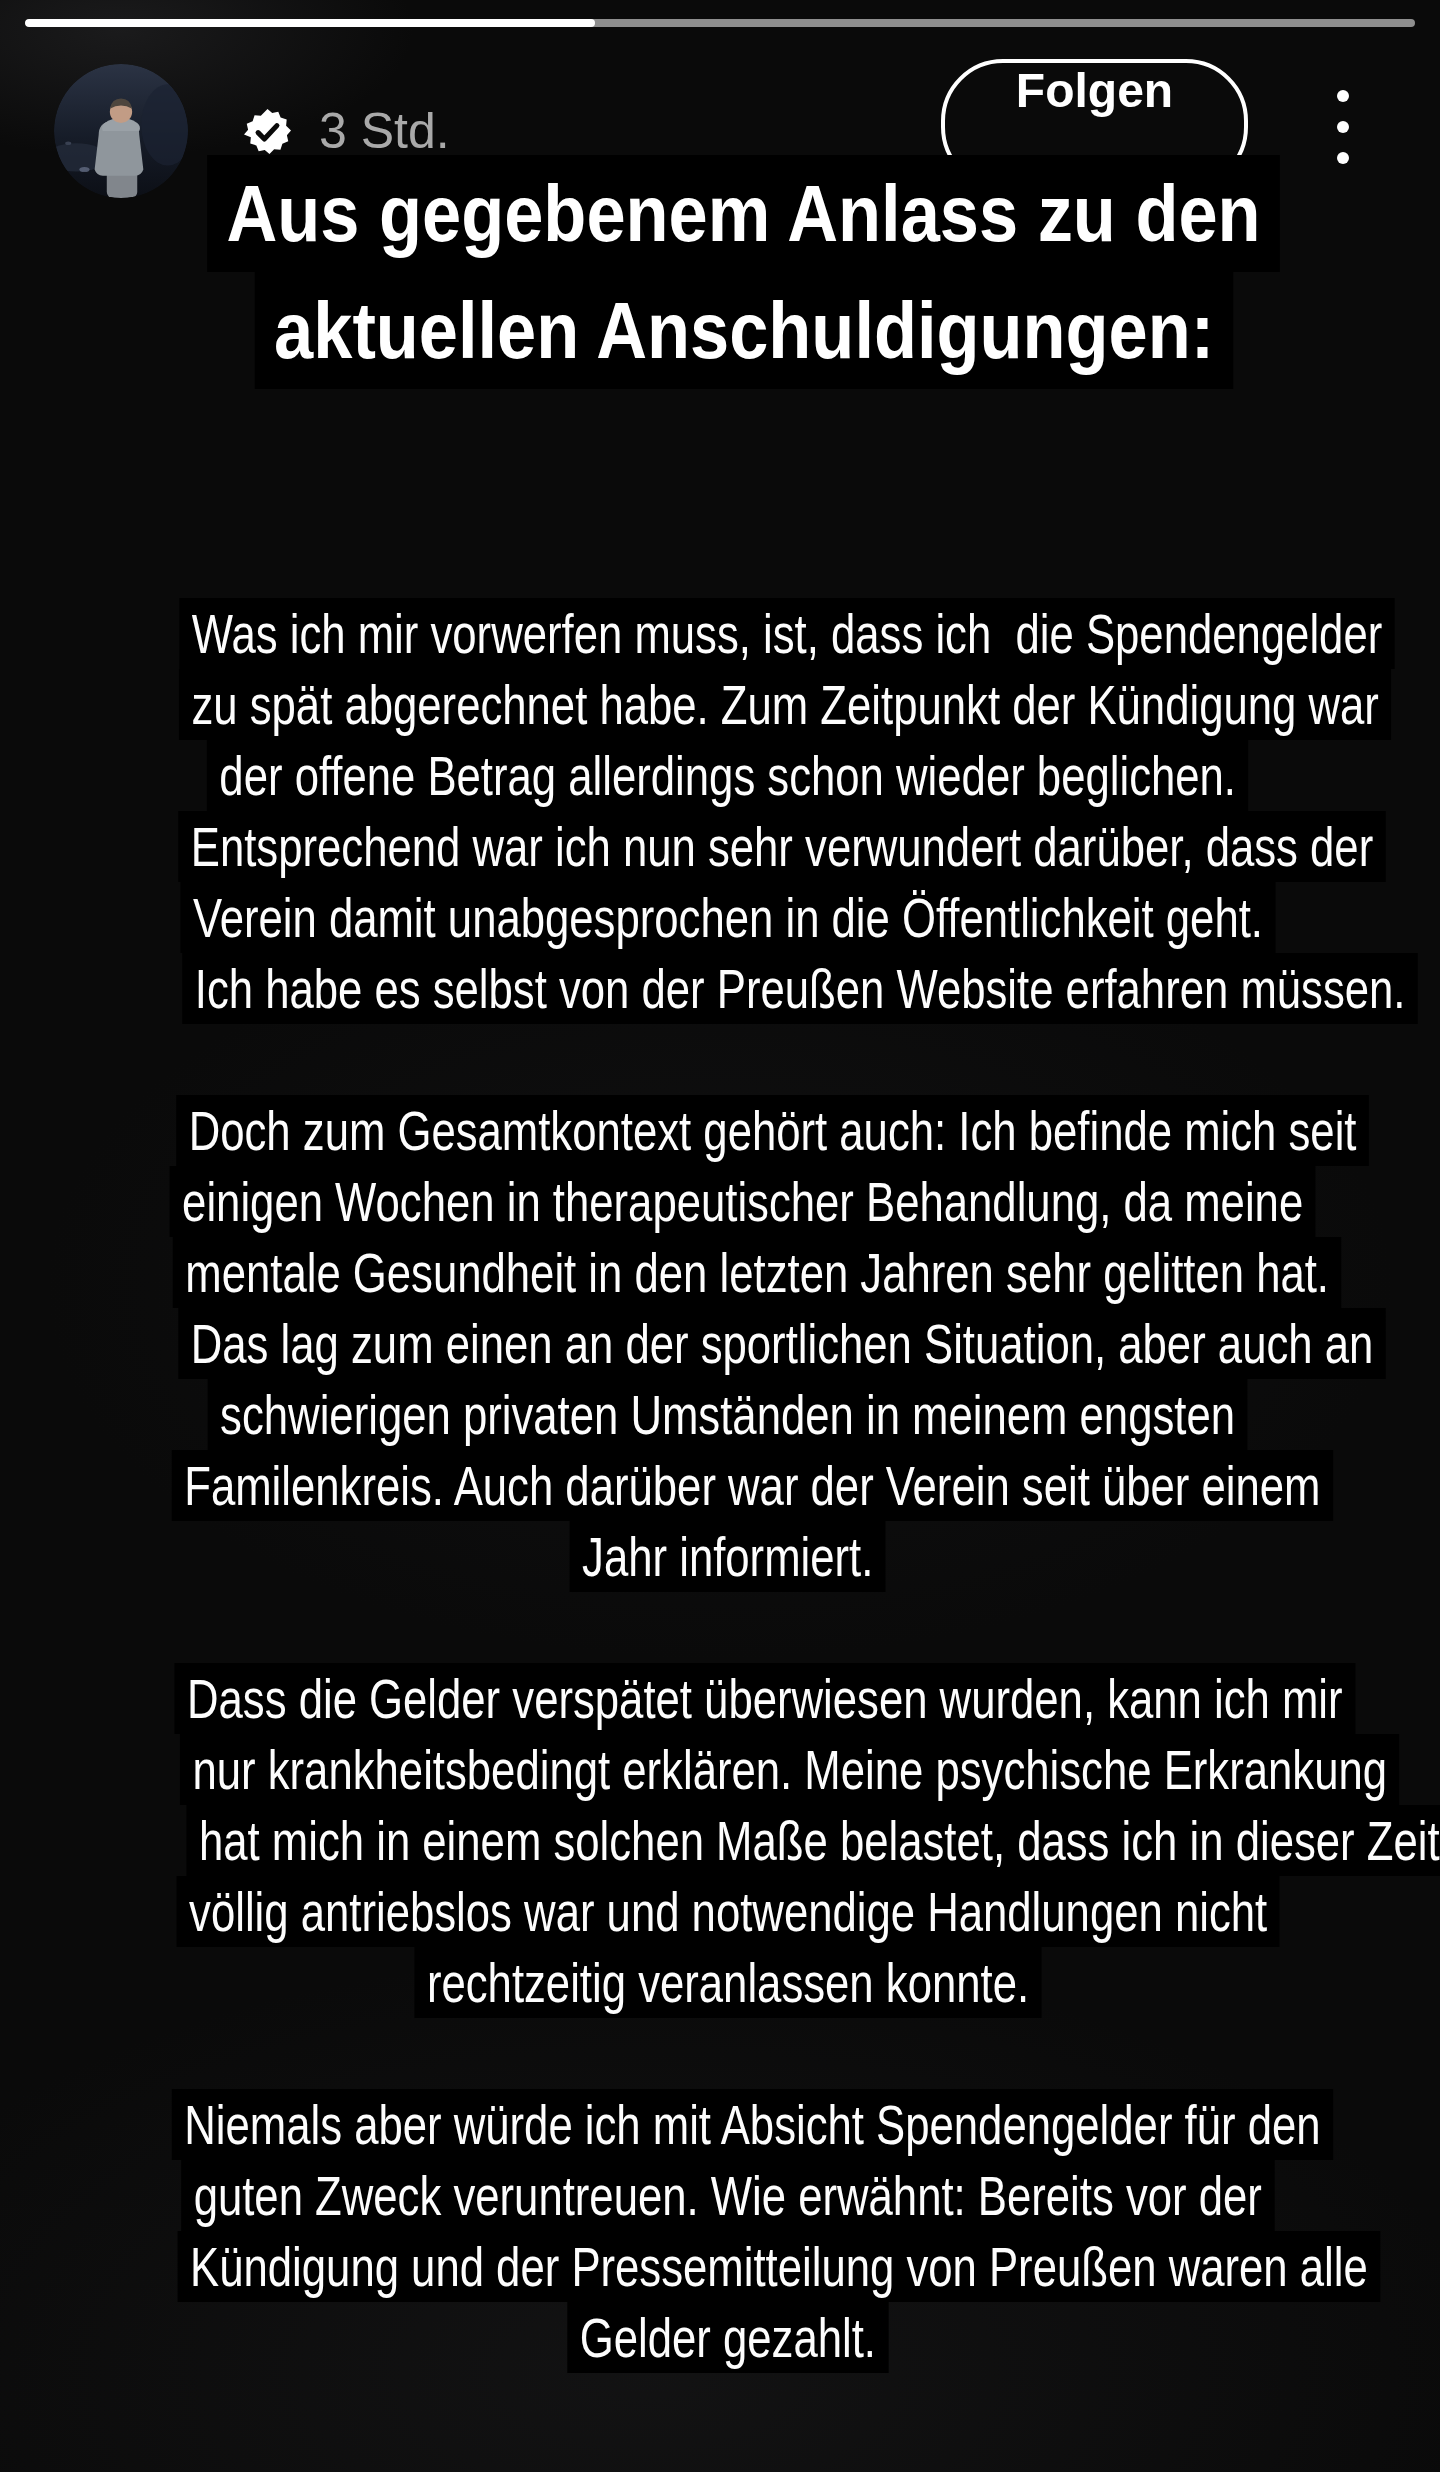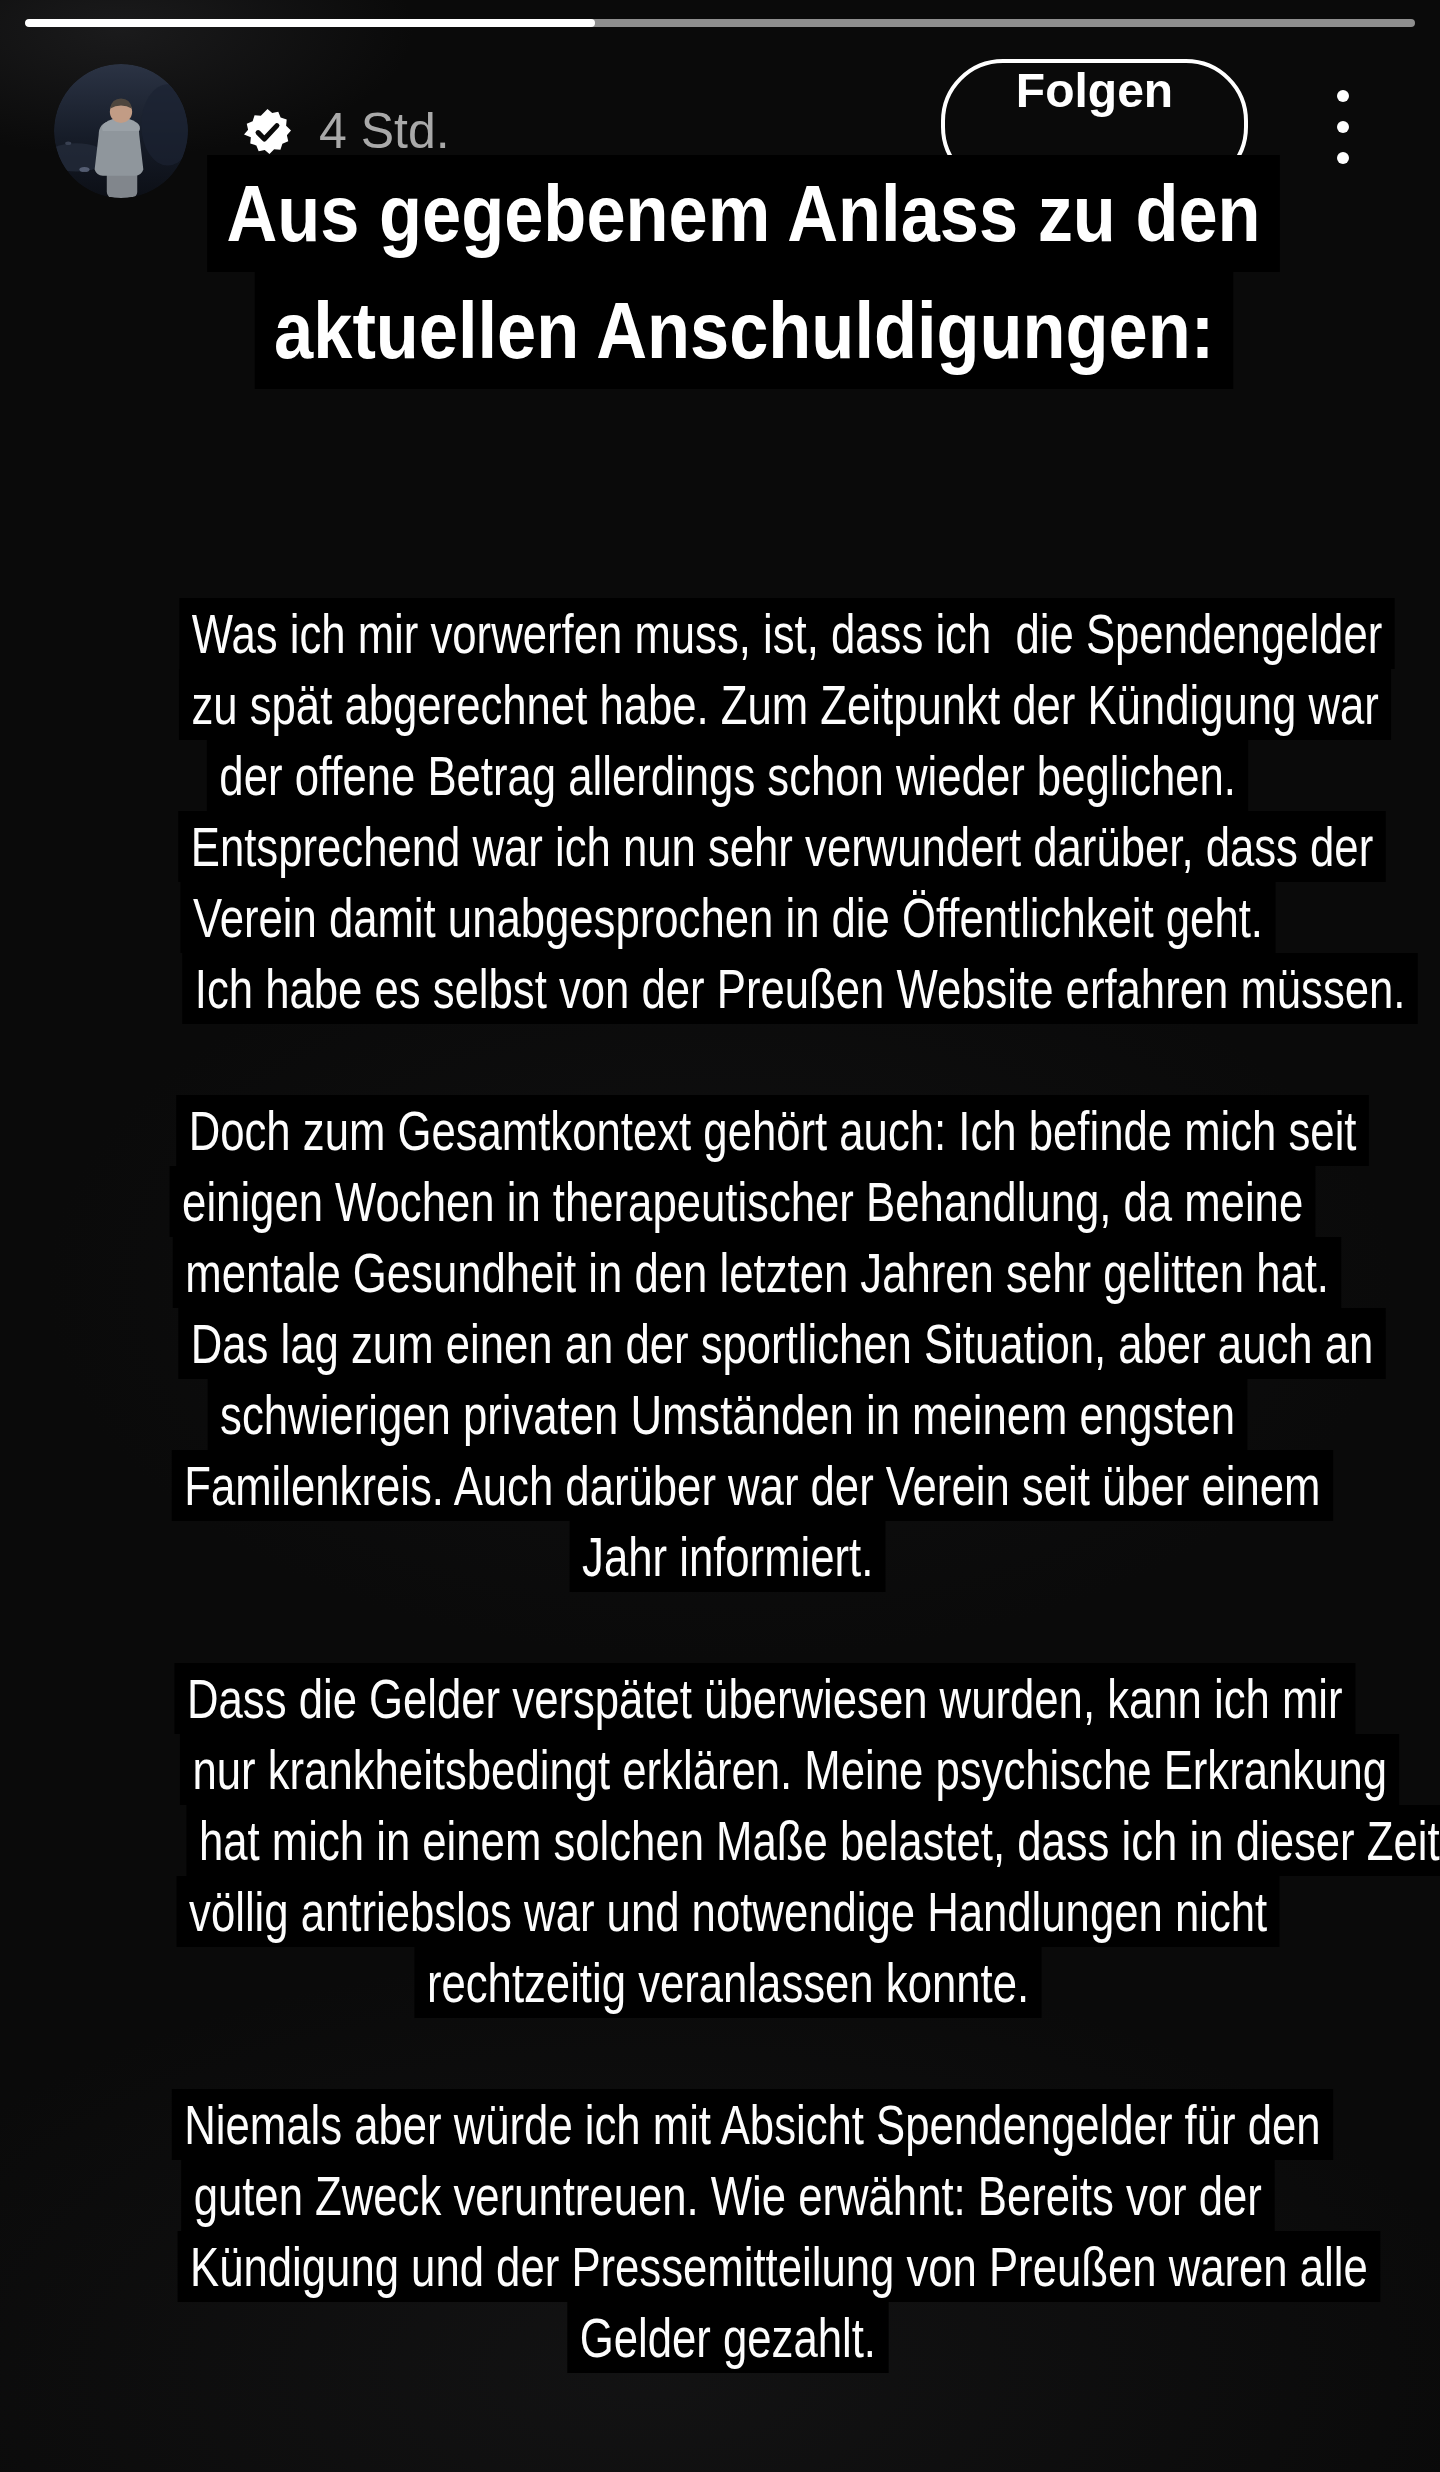--- a/index.html
+++ b/index.html
@@ -181,21 +181,21 @@
         <path d="M55 44 q2 -10 11 -10 q9 0 11 10 q-11 -6 -22 0 z" fill="#4e463e"></path>
       </g>
     </svg>
   </div>
 
   <div class="header-info">
     <svg class="badge" viewBox="0 0 24 24">
       <path fill="#ffffff" d="M12 0l2.4 2.1 3.1-.7 1.2 3 3.1 1-.3 3.2L24 11l-2.1 2.4.7 3.1-3 1.2-1 3.1-3.2-.3L13 23l-2.4-2.1-3.1.7-1.2-3-3.1-1 .3-3.2L0 13l2.1-2.4-.7-3.1 3-1.2 1-3.1 3.2.3z" transform="translate(0 0.5)"></path>
       <path fill="none" stroke="#0a0a0a" stroke-width="2.6" stroke-linecap="round" stroke-linejoin="round" d="M7.2 12.6l3.2 3.2 6.4-6.8"></path>
     </svg>
-    <span class="timestamp">4 Std.</span>
+    <span class="timestamp">3 Std.</span>
   </div>
 
   <div class="follow-btn">
     <span>Folgen</span>
   </div>
 
   <div class="kebab">
     <span class="dot"></span>
     <span class="dot"></span>
     <span class="dot"></span>

